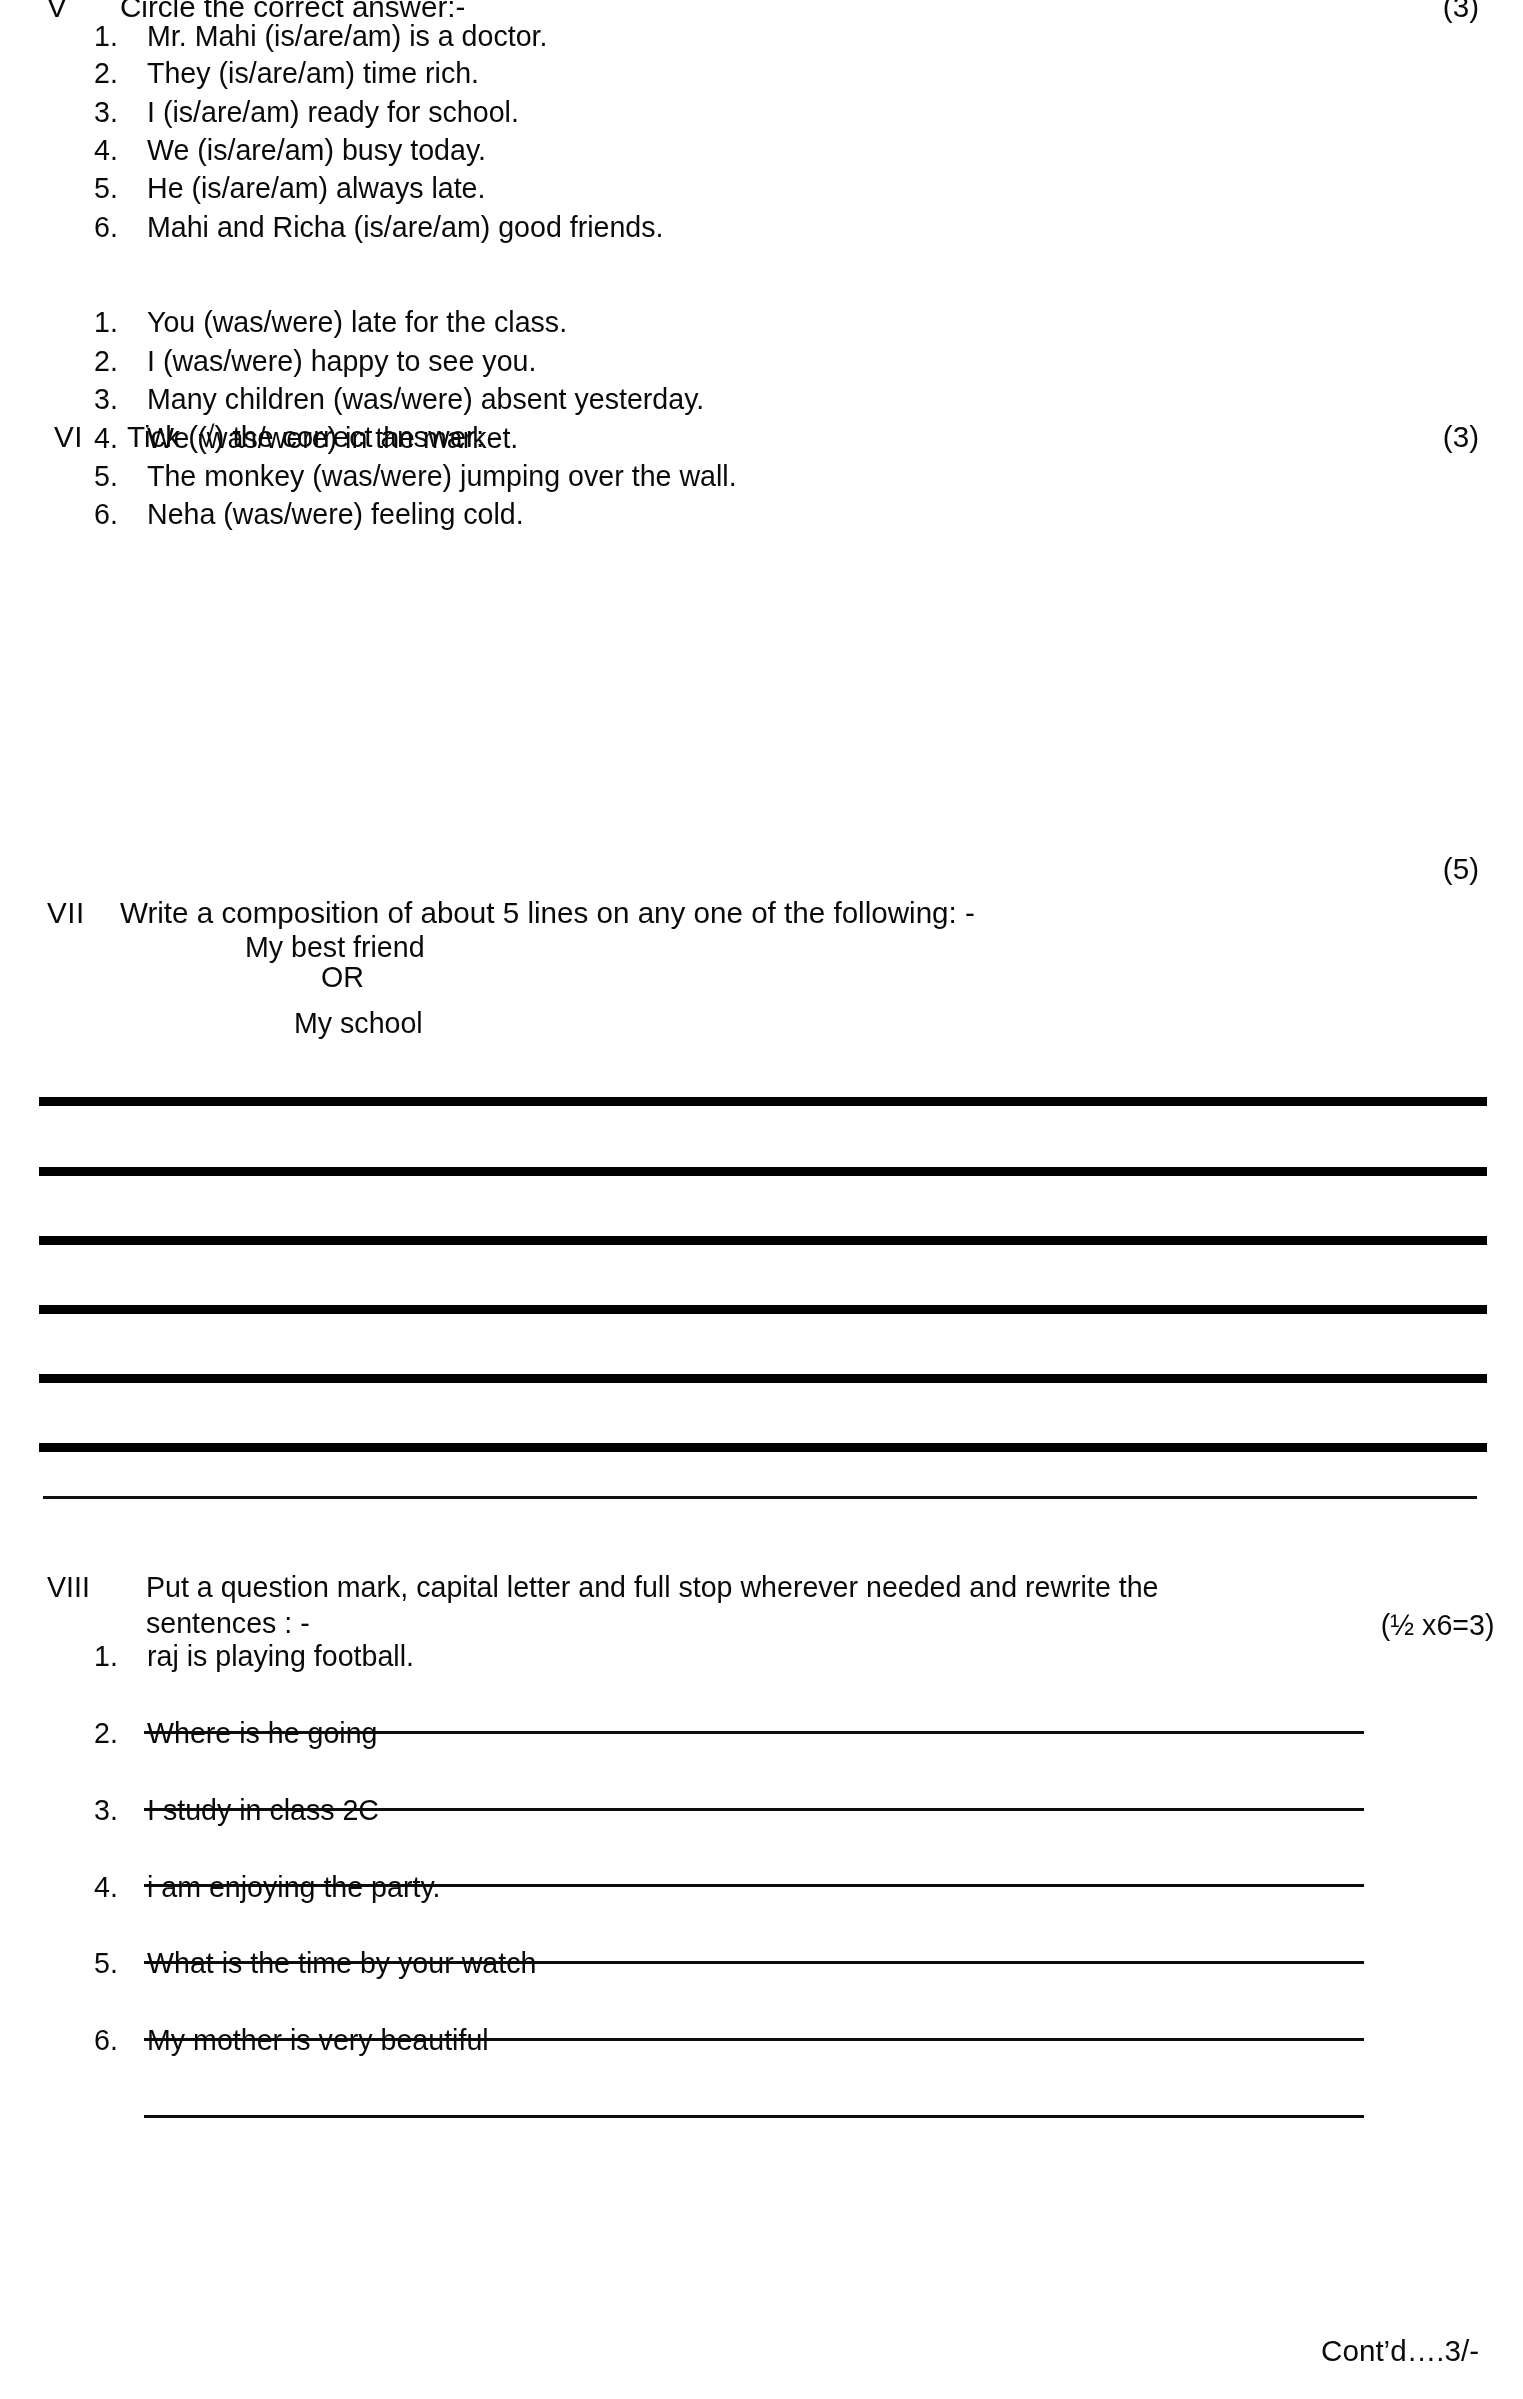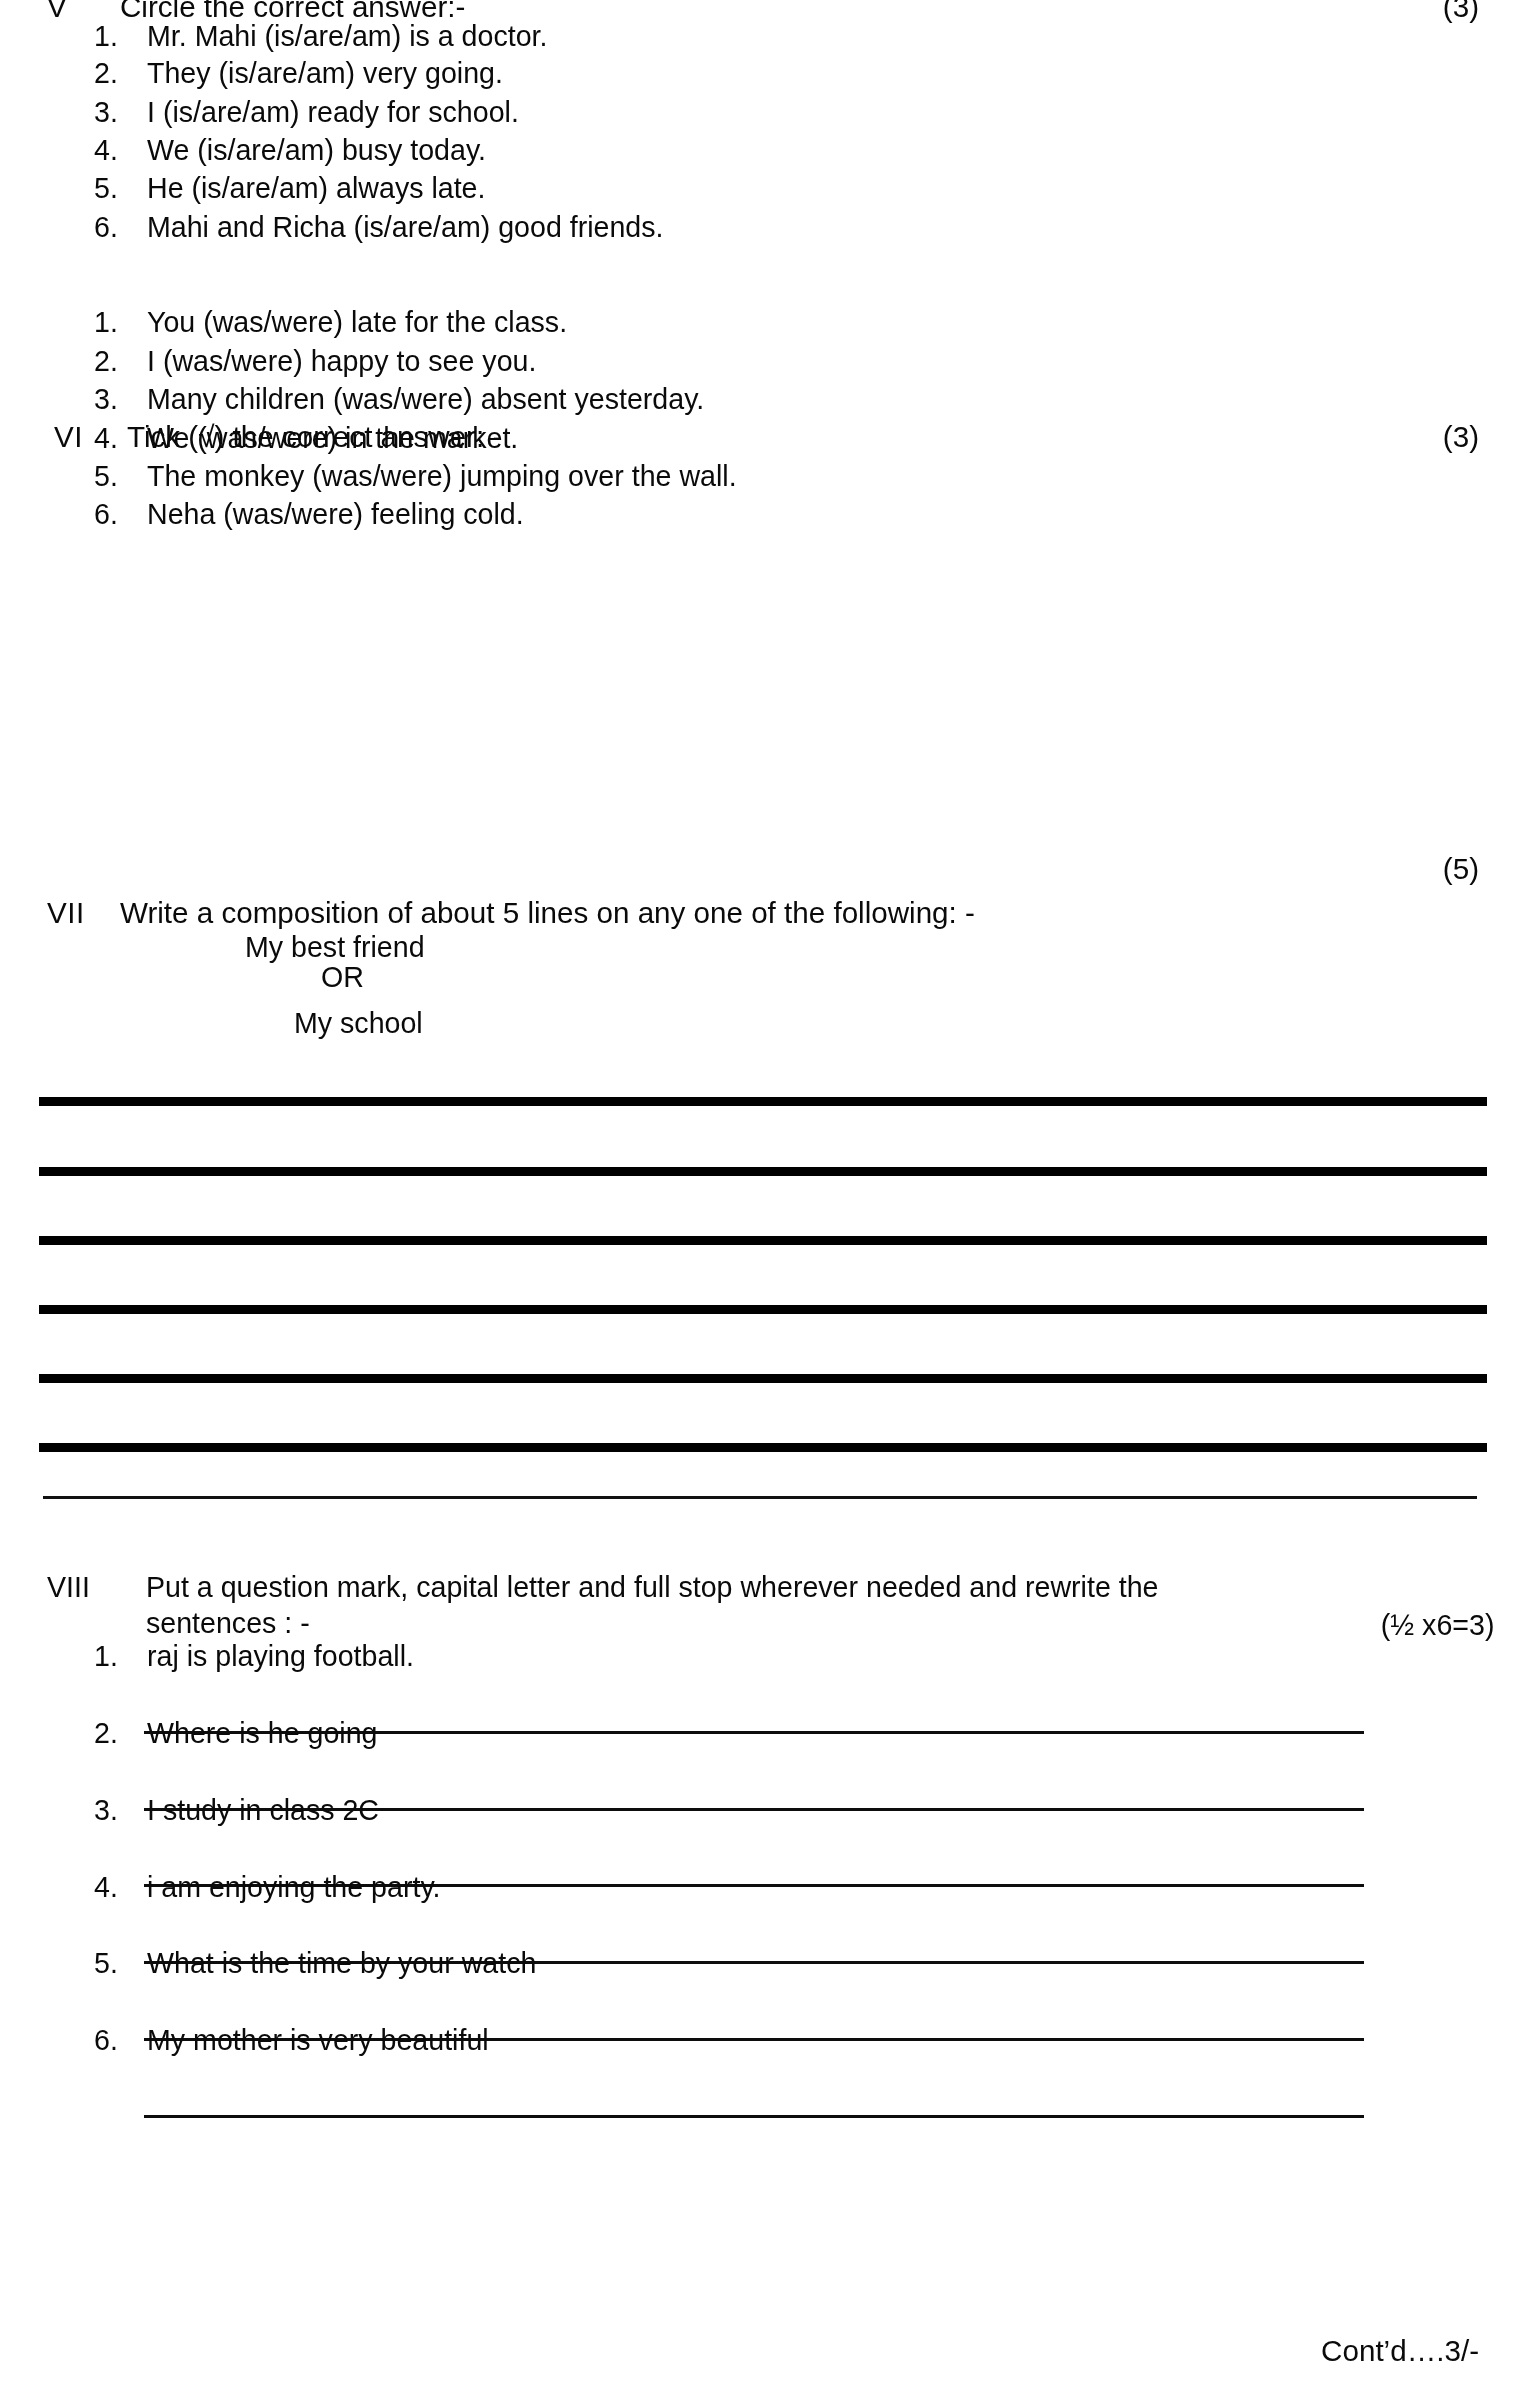--- a/index.html
+++ b/index.html
@@ -137,21 +137,21 @@
     <span class="qtext">Circle the correct answer:-</span>
   </div>
   <div class="marks" id="sec-v-marks">(3)</div>
 
   <div class="item" style="left:94px; top:19.7px;">
     <span class="idx">1.</span>
     <span class="txt">Mr. Mahi (is/are/am) is a doctor.</span>
   </div>
   <div class="item" style="left:94px; top:57px;">
     <span class="idx">2.</span>
-    <span class="txt">They (is/are/am) very going.</span>
+    <span class="txt">They (is/are/am) time rich.</span>
   </div>
   <div class="item" style="left:94px; top:96px;">
     <span class="idx">3.</span>
     <span class="txt">I (is/are/am) ready for school.</span>
   </div>
   <div class="item" style="left:94px; top:134px;">
     <span class="idx">4.</span>
     <span class="txt">We (is/are/am) busy today.</span>
   </div>
   <div class="item" style="left:94px; top:172px;">

